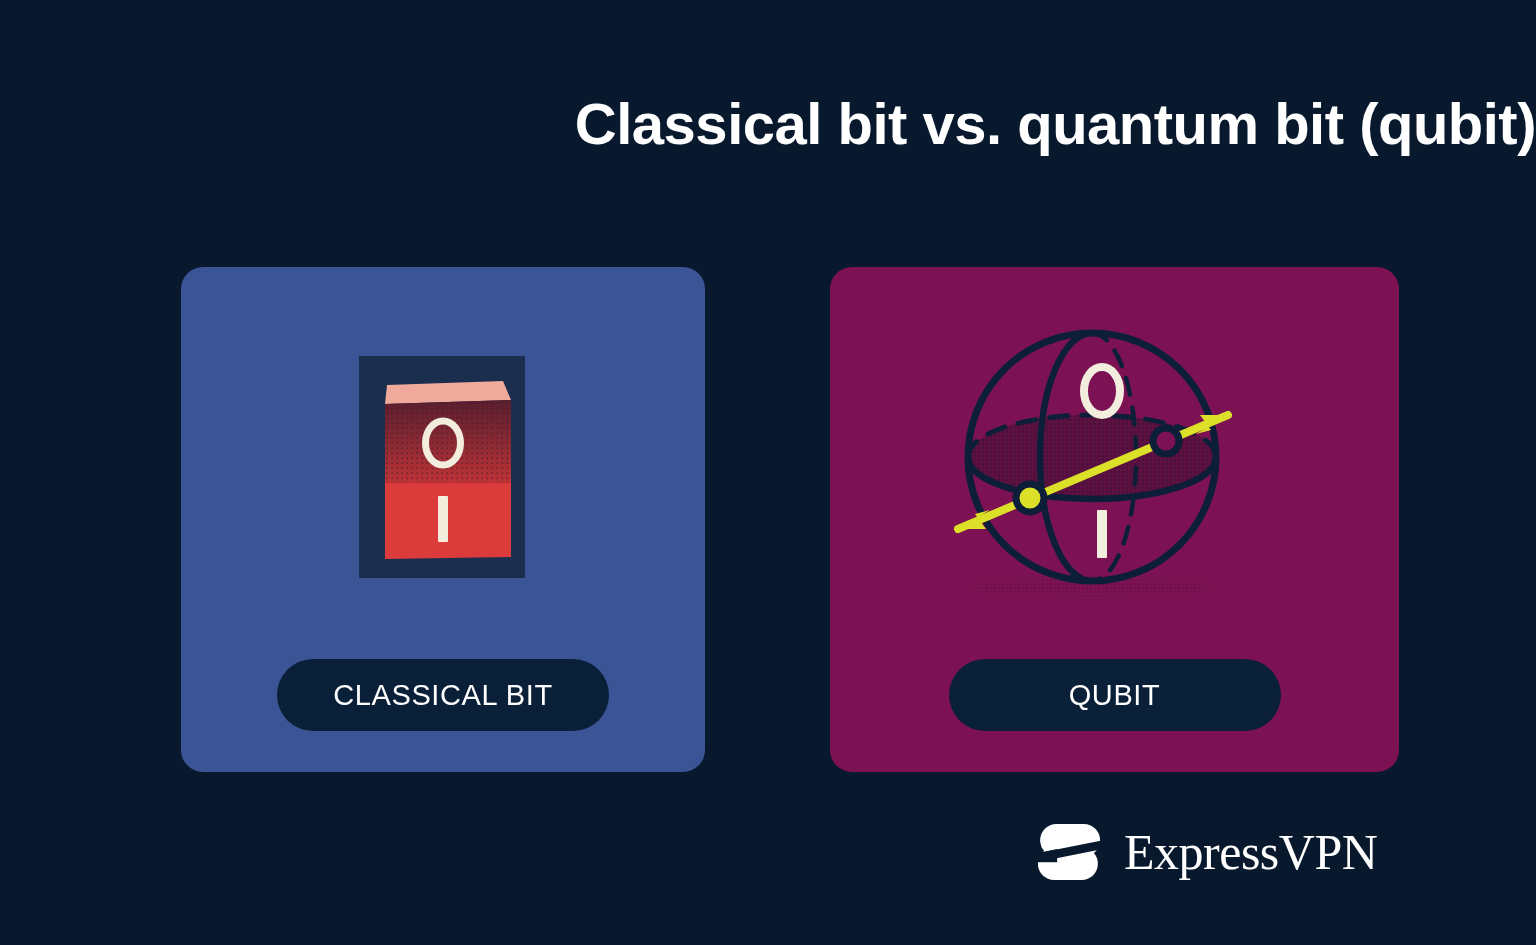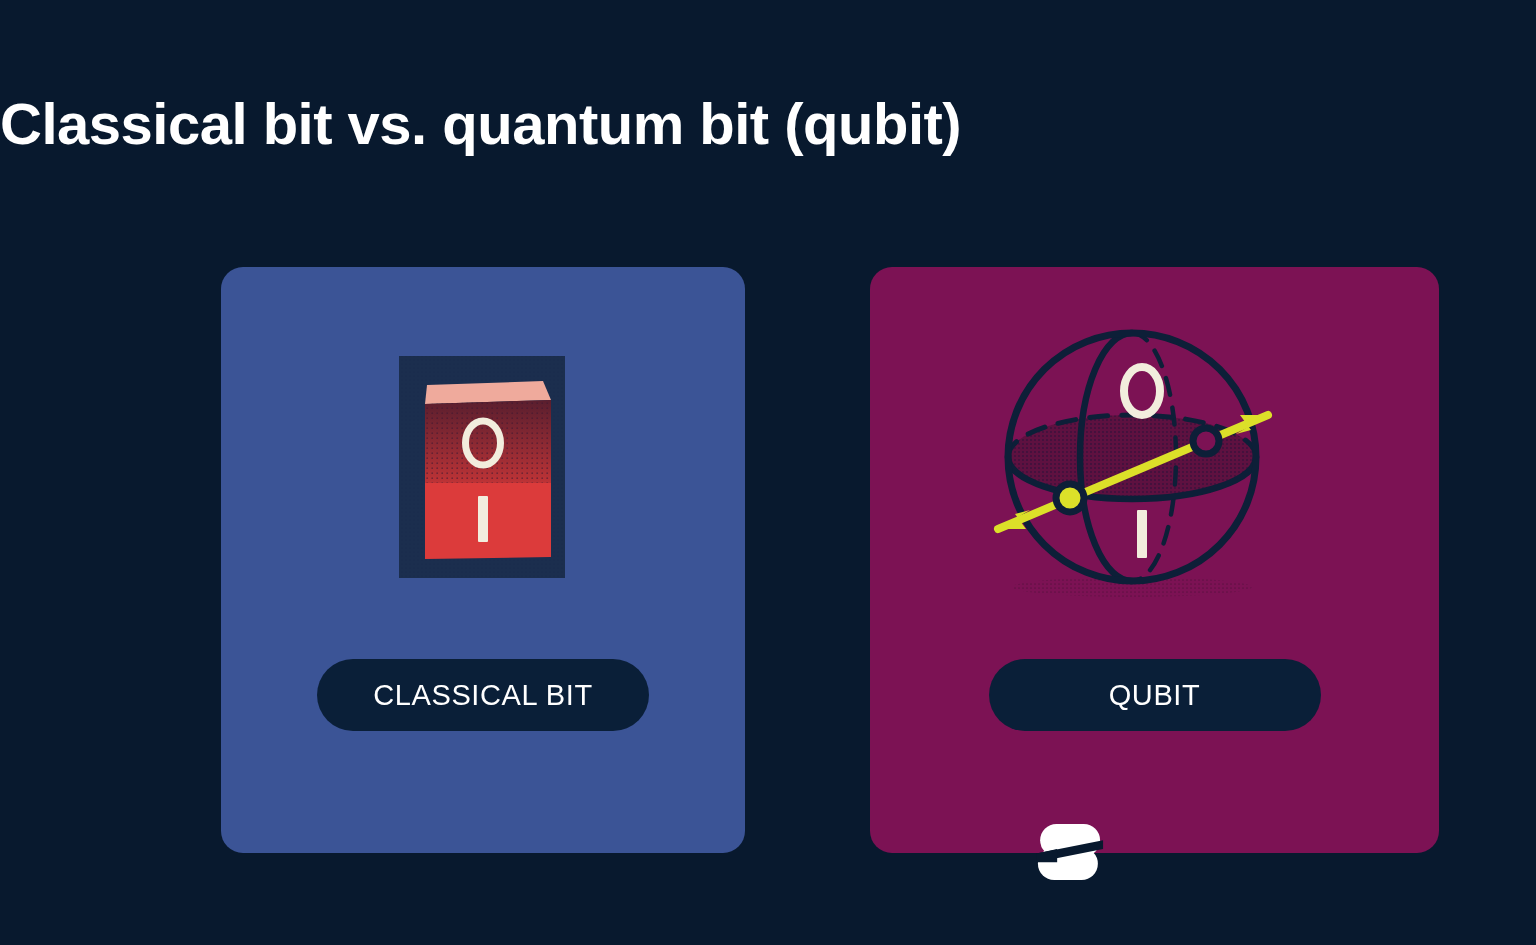--- a/index.html
+++ b/index.html
@@ -15,37 +15,36 @@
     overflow: hidden;
     position: relative;
   }
 
   
   .page-title {
     position: absolute;
     left: 0;
     top: 92px;
     width: 1536px;
-    text-align: left;
+    text-align: right;
     color: #ffffff;
     font-size: 58px;
     font-weight: bold;
     letter-spacing: -0.5px;
     line-height: 1.1;
     white-space: nowrap;
   }
 
   
   .card {
     position: absolute;
     border-radius: 22px;
     top: 267px;
     width: 524px;
-    height: 586px;
-    margin-left: 40px;
+    height: 505px;
   }
   .card-left  { left: 181px; background: #3b5496; }
   .card-right { left: 830px; background: #7c1254; padding-left: 45px; }
 
   .card-art {
     position: absolute;
     left: 0;
     top: 0;
     width: 100%;
     height: 380px;
@@ -232,13 +231,14 @@
 
       <path d="M33 12 H70 a22 22 0 0 1 0 44 H33 a22 22 0 0 1 0 -44 Z"></path>
 
       <path d="M30 44 H67 a22 22 0 0 1 0 44 H30 a22 22 0 0 1 0 -44 Z"></path>
 
       <path d="M6 52 L96 34 L96 46 L6 64 Z" fill="#08192e"></path>
 
       <path d="M6 52 L34 46 L34 64 L6 64 Z" fill="#08192e"></path>
     </g>
   </svg>
+  <div class="brand-word">ExpressVPN</div>
 </div>
 
 </body></html>

